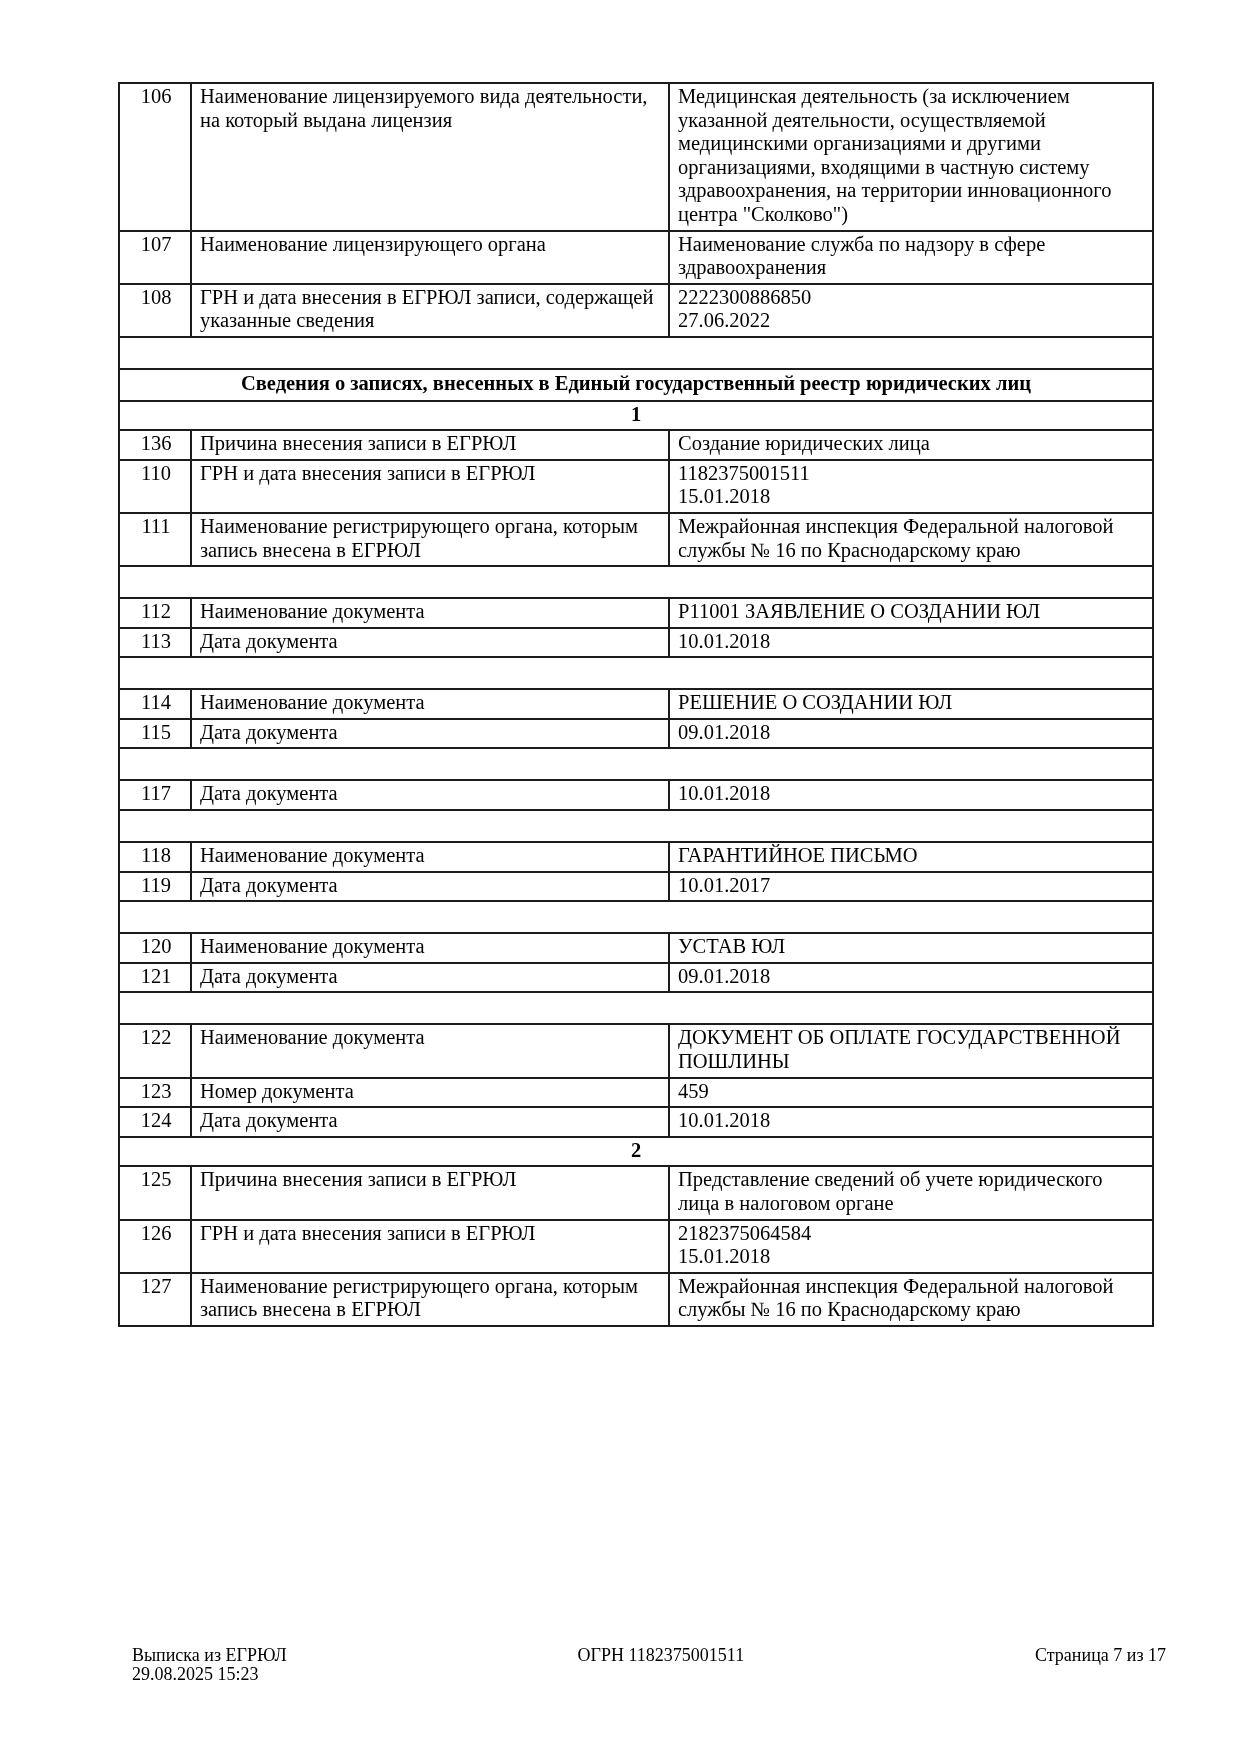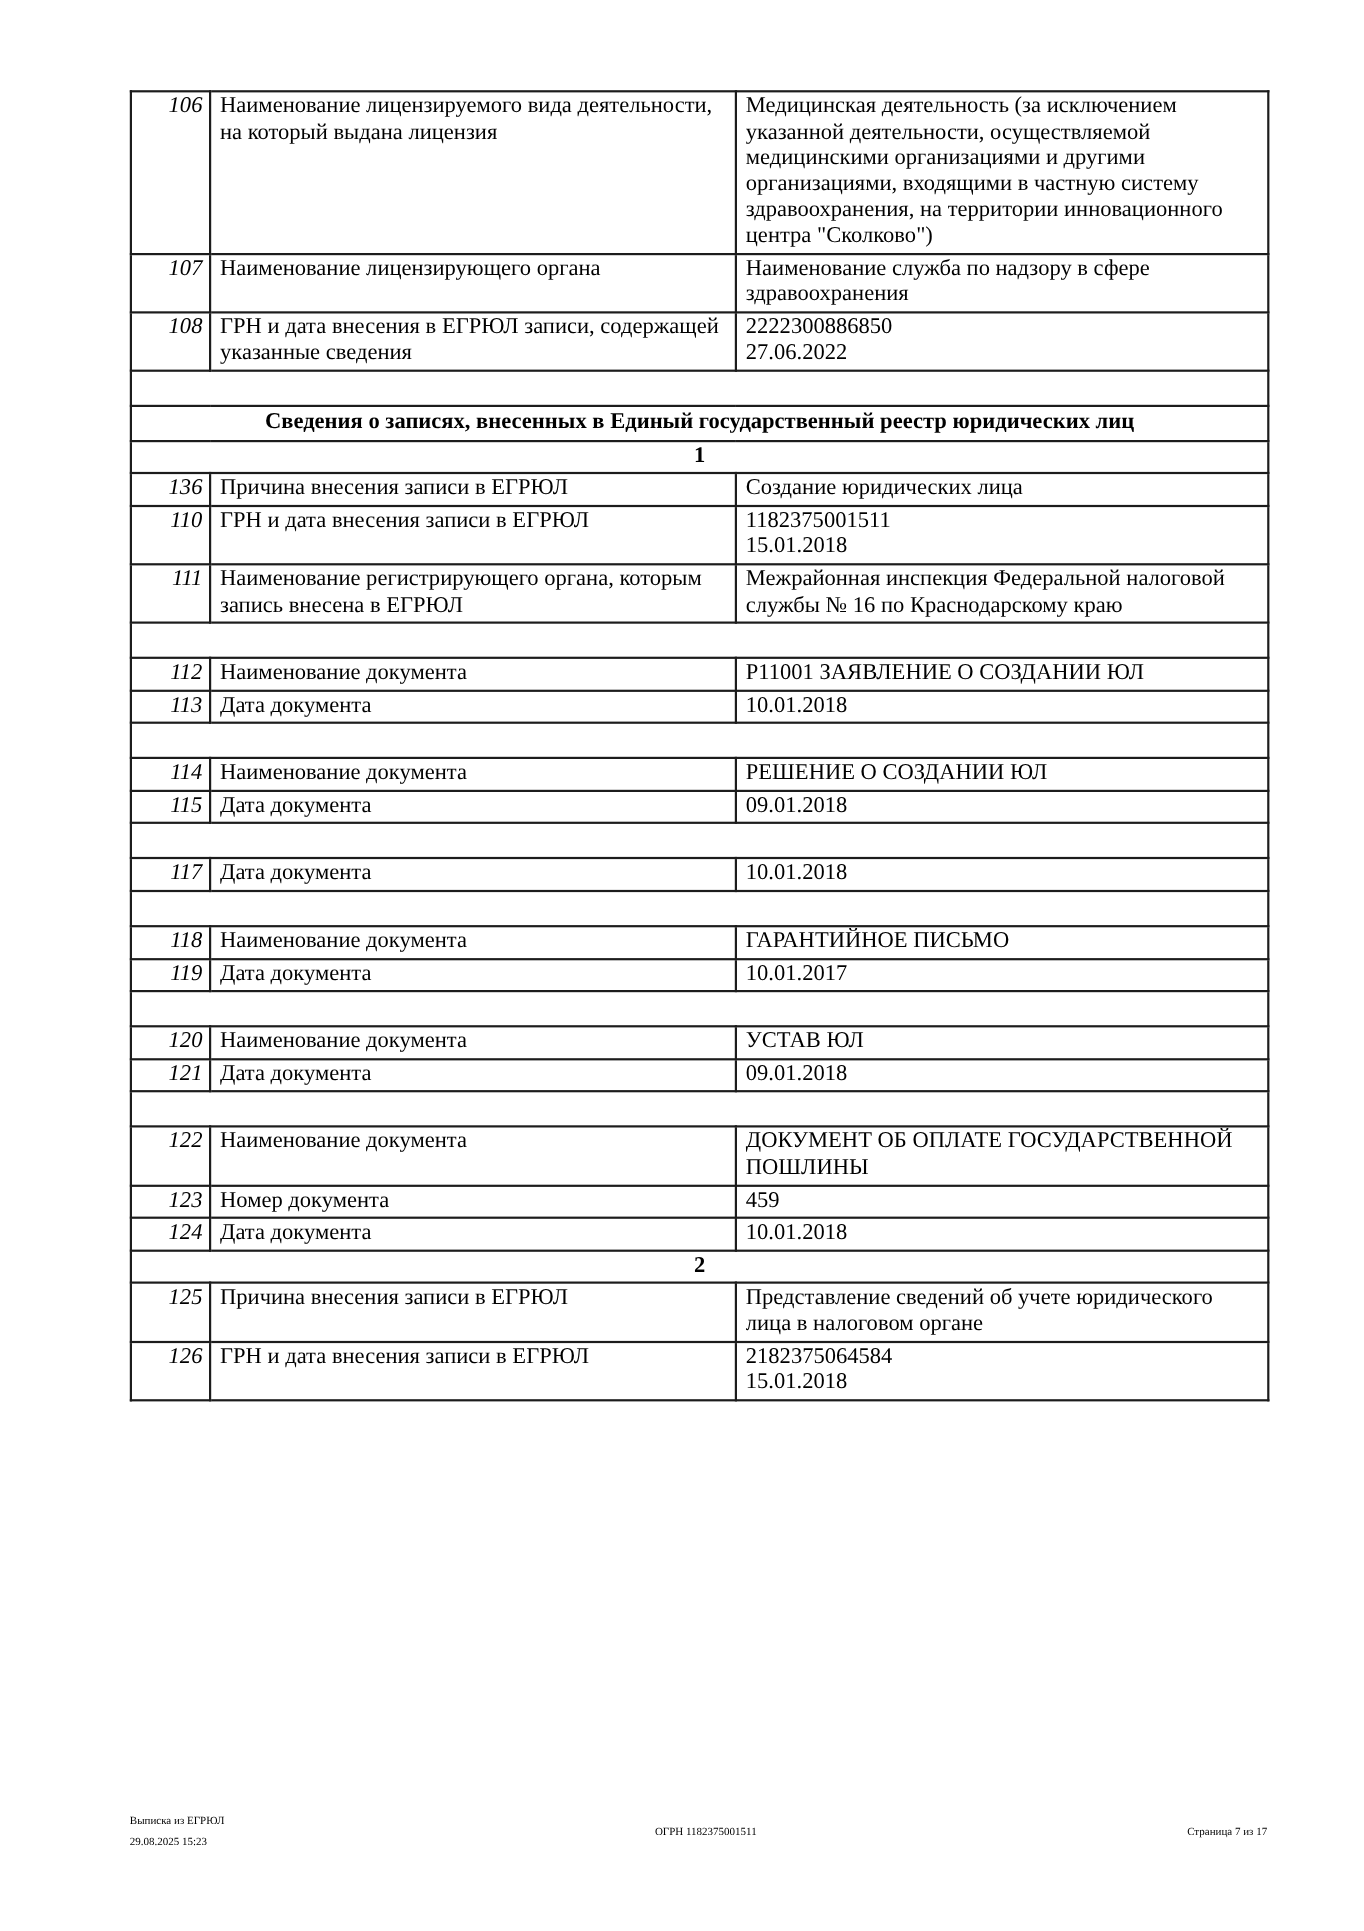--- a/index.html
+++ b/index.html
@@ -25,23 +25,22 @@
   }
   table.doc-table td {
     border: 2px solid #1c1c1c;
     vertical-align: top;
     font-size: 20.5px;
     line-height: 23.6px;
     padding: 1px 6px 3px 8px;
     overflow: hidden;
   }
   td.num {
-    text-align: right;
+    text-align: center;
     padding: 1px 2px 3px 2px;
-    font-style: italic;
   }
   td.val {
     white-space: pre-line;
   }
   tr.spacer td {
     height: 30px;
     padding: 0;
   }
   tr.section td {
     font-weight: bold;
@@ -53,27 +52,27 @@
   tr.group td {
     font-weight: bold;
     text-align: center;
     padding: 1px 0 3px 0;
   }
   tr.subheader td.subtext {
     padding: 2px 6px 4px 8px;
   }
   .page-footer {
     position: absolute;
-    left: 118px;
+    left: 132px;
     top: 1646px;
     width: 1034px;
     display: flex;
     justify-content: space-between;
-    align-items: center;
-    font-size: 10px;
+    align-items: flex-start;
+    font-size: 18px;
     line-height: 19px;
   }
   .page-footer .left-block { text-align: left; }
 </style>
 </head>
 <body>
 
 <table class="doc-table">
   <colgroup>
     <col style="width:72px">
@@ -206,20 +205,25 @@
       <tr class="data">
         <td class="num">125</td>
         <td class="name">Причина внесения записи в ЕГРЮЛ</td>
         <td class="val">Представление сведений об учете юридического лица в налоговом органе</td>
       </tr>
       <tr class="data">
         <td class="num">126</td>
         <td class="name">ГРН и дата внесения записи в ЕГРЮЛ</td>
         <td class="val">2182375064584
 15.01.2018</td>
+      </tr>
+      <tr class="data">
+        <td class="num">127</td>
+        <td class="name">Наименование регистрирующего органа, которым запись внесена в ЕГРЮЛ</td>
+        <td class="val">Межрайонная инспекция Федеральной налоговой службы № 16 по Краснодарскому краю</td>
       </tr>
     </tbody>
 </table>
 
 <div class="page-footer">
   <div class="left-block">
     <div>Выписка из ЕГРЮЛ</div>
     <div>29.08.2025 15:23</div>
   </div>
   <div>ОГРН 1182375001511</div>

